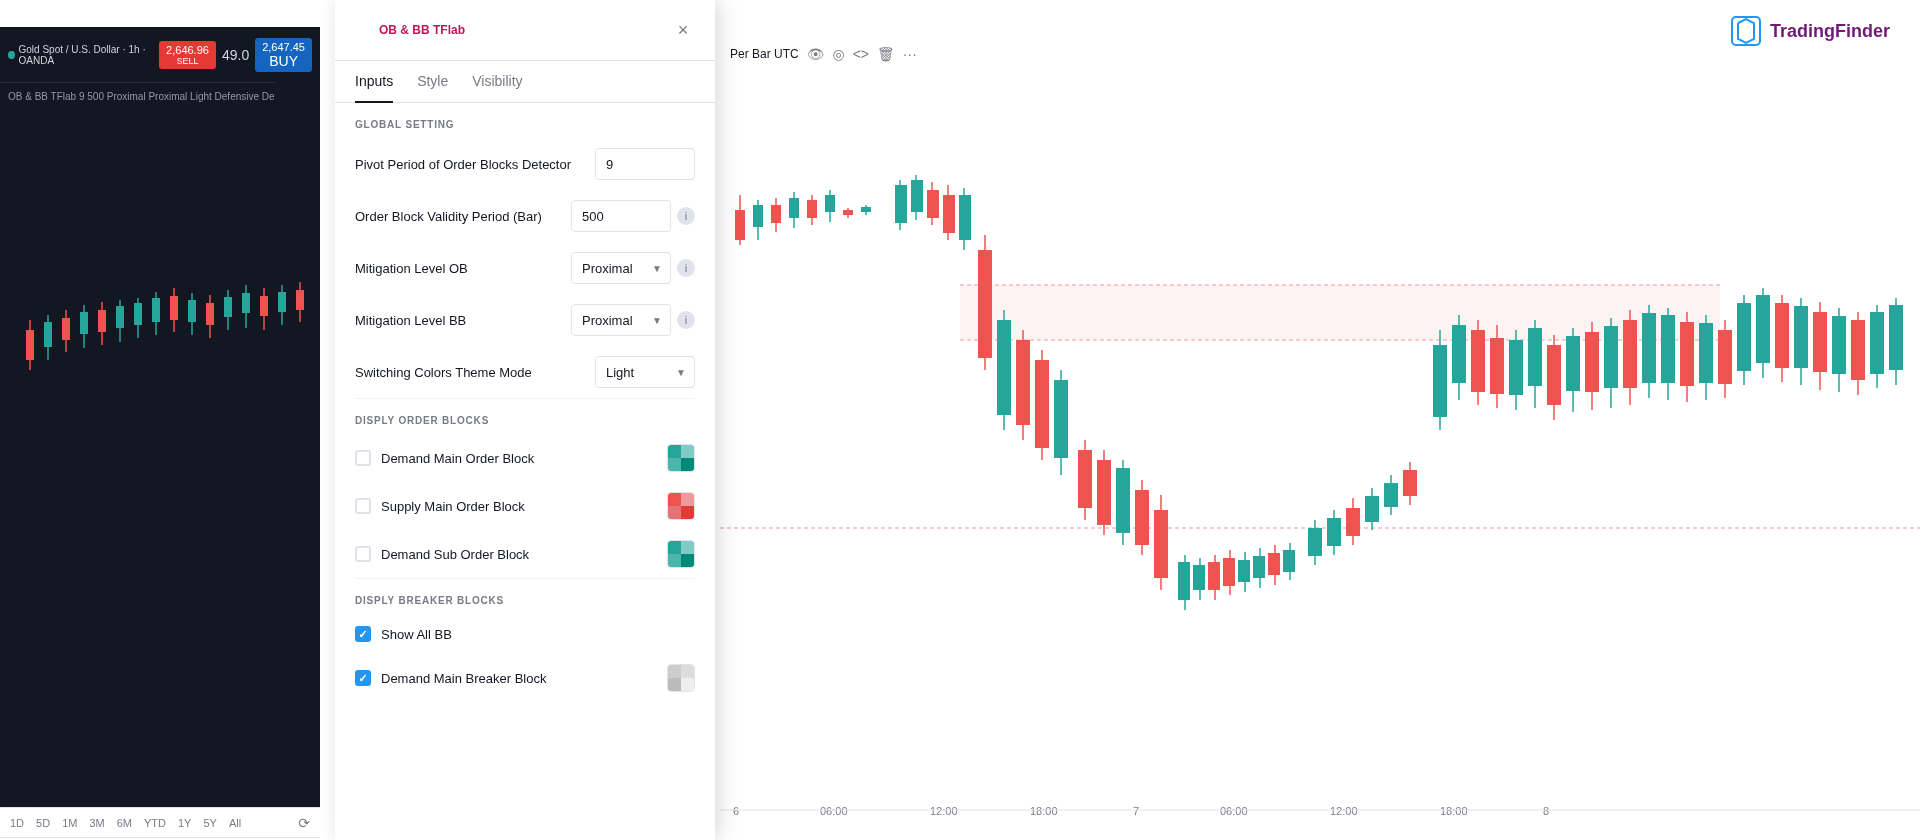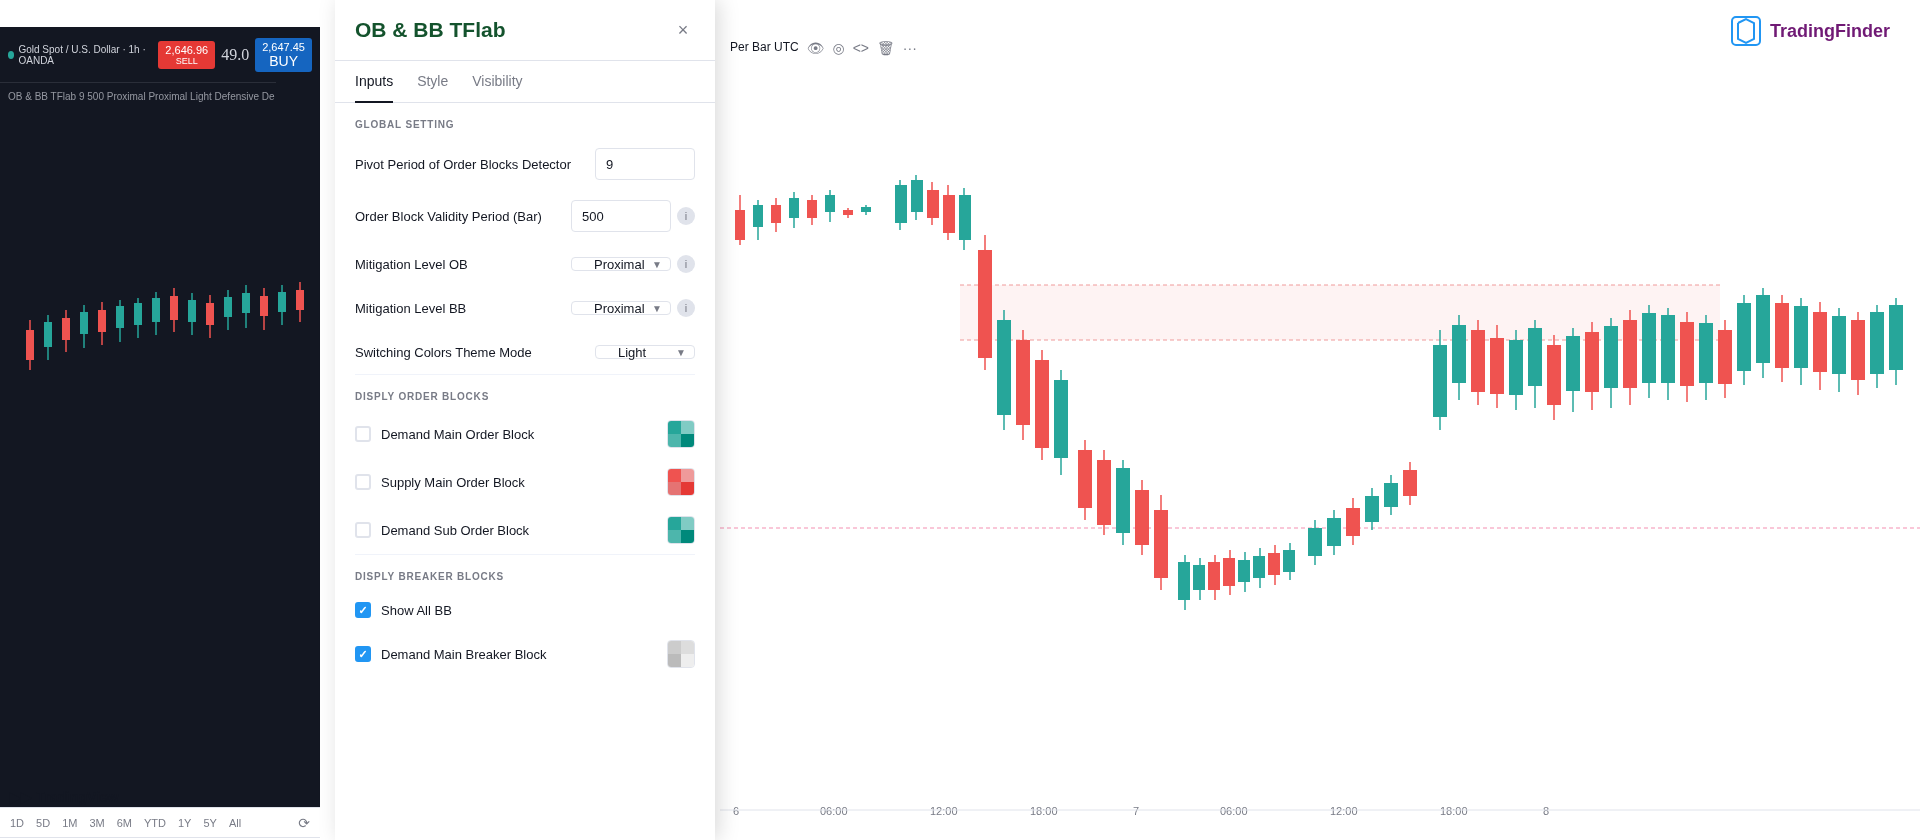--- a/index.html
+++ b/index.html
@@ -83,23 +83,24 @@
     }
 
     .modal-header {
       display: flex;
       align-items: center;
       justify-content: space-between;
       padding: 18px 20px;
       border-bottom: 1px solid #e0e3eb;
     }
     .modal-title {
-      font-size: 21px;
+      font-size: 12px;
       font-weight: 600;
-      color: #14532d;
+      color: #be185d;
+      margin-left: 24px;
     }
     .modal-close {
       width: 24px; height: 24px;
       cursor: pointer;
       color: #787b86;
       font-size: 18px;
       display: flex;
       align-items: center;
       justify-content: center;
       border-radius: 3px;
@@ -170,22 +171,22 @@
       outline: none;
       background: #fff;
     }
 
     .select-control {
       display: flex;
       align-items: center;
       gap: 4px;
       border: 1px solid #e0e3eb;
       border-radius: 4px;
-      padding: 0 8px 0 22px;
-      height: 14px;
+      padding: 0 8px 0 10px;
+      height: 32px;
       cursor: pointer;
       background: #fff;
       min-width: 100px;
       justify-content: space-between;
     }
     .select-text {
       font-size: 13px;
       color: #131722;
     }
     .select-arrow {
@@ -438,21 +439,21 @@
 
   <div class="trading-finder-logo">
     <svg width="32" height="32" viewBox="0 0 32 32">
       <rect x="2" y="2" width="28" height="28" rx="4" fill="none" stroke="#2196f3" stroke-width="2"></rect>
       <path d="M8 8 L16 4 L24 8 L24 16" stroke="#2196f3" stroke-width="2" fill="none"></path>
       <path d="M8 8 L8 24 L16 28 L24 24 L24 16" stroke="#2196f3" stroke-width="2" fill="none"></path>
     </svg>
     <span style="color:#701a75; font-size:18px; font-weight:600;">TradingFinder</span>
   </div>
 
-  <div style="position:absolute; top:40px; left:720px; height:28px; display:flex; align-items:flex-start; padding:0 10px; gap:8px; z-index:5;">
+  <div style="position:absolute; top:40px; left:720px; height:28px; display:flex; align-items:center; padding:0 10px; gap:8px; z-index:5;">
     <span style="font-size:12px; color:#131722;">Per Bar UTC</span>
     <span style="font-size:14px; color:#787b86; cursor:pointer;">👁</span>
     <span style="font-size:14px; color:#787b86; cursor:pointer;">◎</span>
     <span style="font-size:14px; color:#787b86; cursor:pointer;">&lt;&gt;</span>
     <span style="font-size:14px; color:#787b86; cursor:pointer;">🗑</span>
     <span style="font-size:14px; color:#787b86; cursor:pointer;">···</span>
   </div>
 </div>
 
 <div style="position:absolute; top:0; left:0; width:320px; height:840px; background:#131722; z-index:5;margin-top:27px;">
@@ -465,21 +466,21 @@
   </div>
   <div style="position:absolute; top:0; left:0; width:320px; height:55px; background:#131722; display:flex; align-items:center; padding:0 8px; gap:6px; z-index:10;">
     <div style="display:flex; align-items:center; gap:4px;">
       <div style="width:8px; height:8px; background:#26a69a; border-radius:50%;"></div>
       <span style="color:#d1d4dc; font-size:10px;">Gold Spot / U.S. Dollar · 1h · OANDA</span>
     </div>
     <div style="background:#e53935; color:#fff; padding:3px 7px; border-radius:3px; font-size:11px; text-align:center; cursor:pointer;">
       <div>2,646.96</div>
       <div style="font-size:9px;">SELL</div>
     </div>
-    <span style="color:#d1d4dc; font-size:16px;font-family:Liberation Serif, serif;">49.0</span>
+    <span style="color:#d1d4dc; font-size:14px;">49.0</span>
     <div style="background:#1565c0; color:#fff; padding:3px 7px; border-radius:3px; font-size:11px; text-align:center; cursor:pointer;">
       <div>2,647.45</div>
       <div style="font-size:14px;">BUY</div>
     </div>
   </div>
 
   <div style="position:absolute; top:55px; left:0; width:276px; height:28px; background:#131722; display:flex; align-items:center; padding:0 8px; border-top:1px solid #2a2e39; z-index:10; overflow:hidden;">
     <span style="color:#9598a1; font-size:10px; white-space:nowrap;">OB &amp; BB TFlab  9  500  Proximal  Proximal  Light  Defensive  De</span>
   </div>
 

